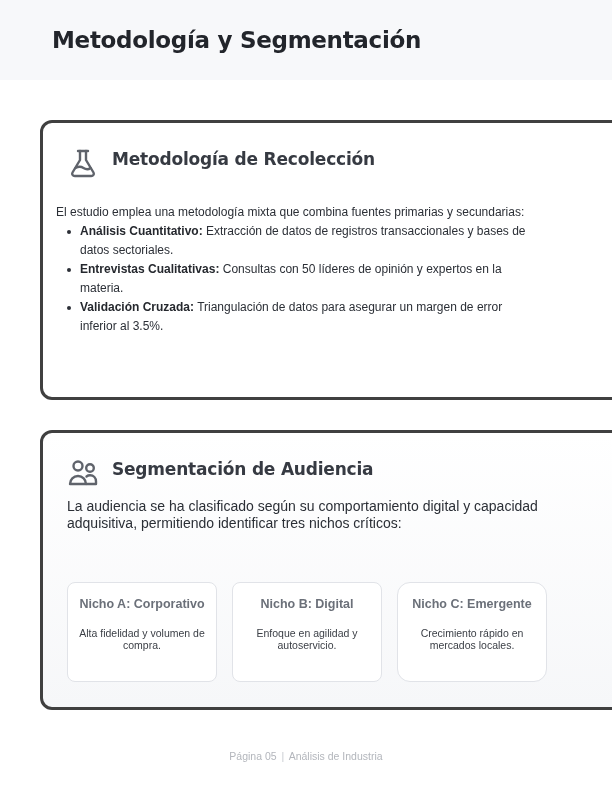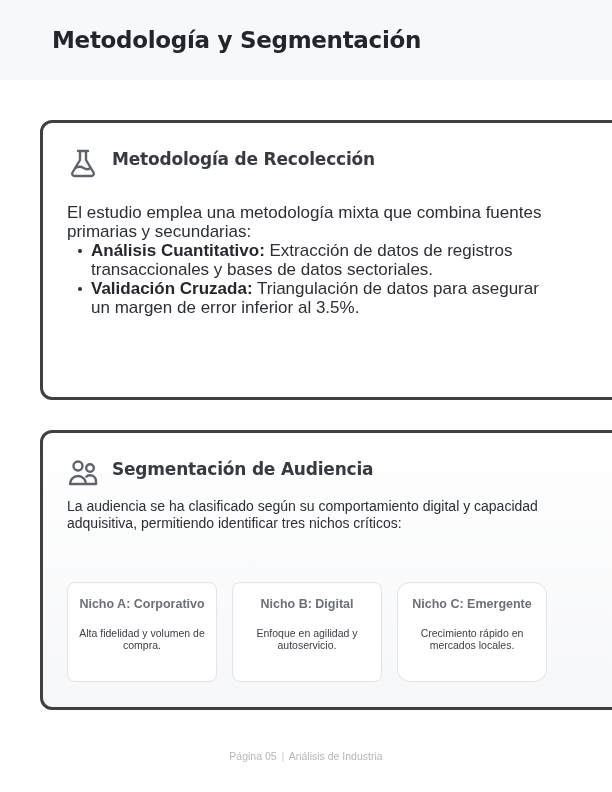--- a/index.html
+++ b/index.html
@@ -28,22 +28,22 @@
     .card-segment .card-icon { top: 24px; }
     .card-icon svg { width: 32px; height: 32px; display: block; }
 
     .card-title {
       position: absolute; left: 69px; top: 26px;
       font-family: "DejaVu Sans", sans-serif;
       font-size: 17px; font-weight: bold; color: #363a42; letter-spacing: -0.2px;
     }
 
     .method-body {
-      position: absolute; left: 24px; top: 80px; width: 484px;
-      font-size: 17px; line-height: 19px; color: #2b2f36;
+      position: absolute; left: 13px; top: 80px; width: 484px;
+      font-size: 12px; line-height: 19px; color: #2b2f36;
     }
     .method-list { list-style: none; margin-top: 0; }
     .method-list li { position: relative; padding-left: 24px; margin-bottom: 0; }
     .method-list li::before {
       content: ""; position: absolute; left: 11px; top: 8px;
       width: 4px; height: 4px; border-radius: 50%; background: #2b2f36;
     }
     .method-list strong { font-weight: bold; color: #25282e; }
 
     .segment-body {
@@ -90,20 +90,21 @@
       <path d="M11 4h10"></path>
       <path d="M13 4v9L5.5 25.5c-1 1.8.3 3.5 2.3 3.5h16.4c2 0 3.3-1.7 2.3-3.5L19 13V4"></path>
       <path d="M8.5 21c3-1.6 5.5-1.6 8 0s5 1.6 7 0"></path>
     </svg>
   </span>
   <h2 class="card-title">Metodología de Recolección</h2>
   <div class="method-body">
     <p>El estudio emplea una metodología mixta que combina fuentes primarias y secundarias:</p>
     <ul class="method-list">
       <li><strong>Análisis Cuantitativo:</strong><span> Extracción de datos de registros transaccionales y bases de datos sectoriales.</span></li>
+      <li><strong>Entrevistas Cualitativas:</strong><span> Consultas con 50 líderes de opinión y expertos en la materia.</span></li>
       <li><strong>Validación Cruzada:</strong><span> Triangulación de datos para asegurar un margen de error inferior al 3.5%.</span></li>
     </ul>
   </div>
 </section>
 
 <section class="card card-segment">
   <span class="card-icon">
     <svg viewBox="0 0 32 32" fill="none" stroke="#5f636b" stroke-width="2.4" stroke-linecap="round" stroke-linejoin="round">
       <circle cx="11" cy="9" r="4.5"></circle>
       <circle cx="23" cy="11" r="3.8"></circle>

